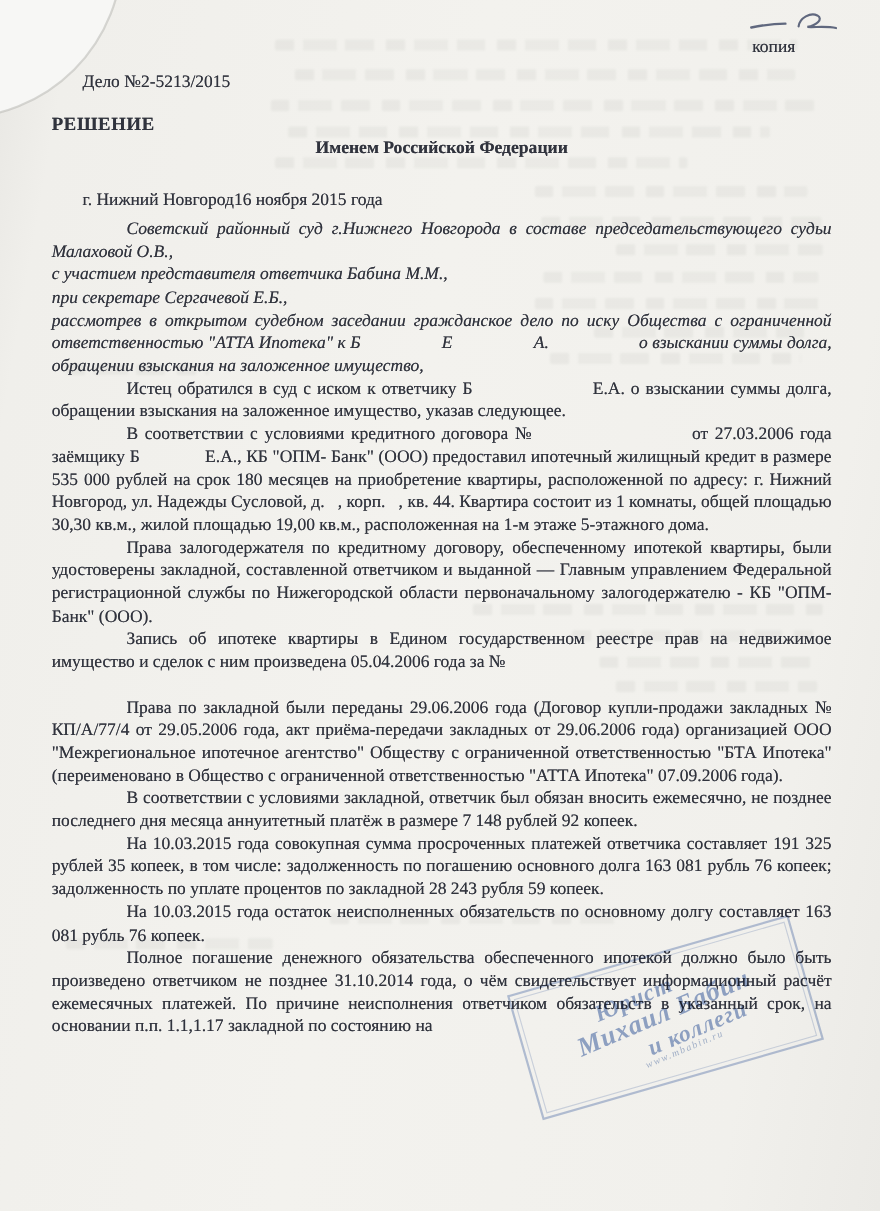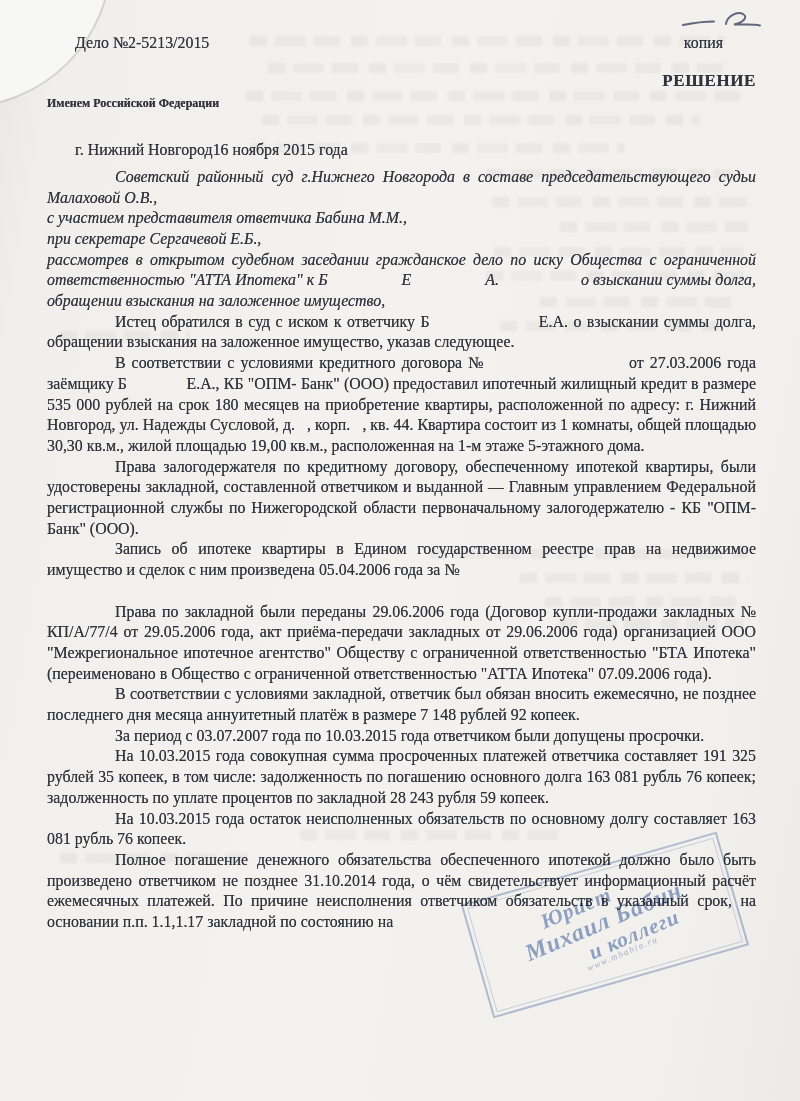--- a/index.html
+++ b/index.html
@@ -28,25 +28,25 @@
       rgba(120,128,118,.5) 64px 90px, rgba(120,128,118,0) 90px 101px);
   }
 
   .content {
     position:absolute; left:47px; top:0; width:709px;
     color:#30333d; font-size:15.9px; line-height:20.7px;
     text-shadow:0 0 .6px rgba(48,51,61,.75);
   }
 
   .row-top { display:flex; justify-content:space-between; margin-top:33px; }
-  .case-no { padding-left:28px; }
+  .case-no { padding-left:28px;margin-top:32px; }
   .copy-label { padding-right:33px; }
 
-  .title { text-align:right; font-weight:bold; font-size:17px; letter-spacing:.6px; margin-top:17px; }
-  .subtitle { font-weight:bold; font-size:12px; margin-top:2px; }
+  .title { text-align:left; font-weight:bold; font-size:17px; letter-spacing:.6px; margin-top:17px; }
+  .subtitle { text-align:center; font-weight:bold; font-size:16px; margin-top:2px; }
 
   .row-city { display:flex; margin-top:26px; }
   .city { padding-left:28px; }
 
   .intro { margin-top:6px;font-style:italic; }
   .para { text-align:justify; }
   .para.ind { text-indent:68px; }
   .para.gap { margin-bottom:20.7px; }
 
   .section-heading { text-align:center; margin:13px 0 13px; letter-spacing:.5px; }
@@ -131,21 +131,20 @@
       </div>
 
 
     <div>
         <p class="para ind">Истец обратился в суд с иском к ответчику Б&nbsp;&nbsp;&nbsp;&nbsp;&nbsp;&nbsp;&nbsp;&nbsp;&nbsp;&nbsp;&nbsp;&nbsp;&nbsp;&nbsp;&nbsp;&nbsp;&nbsp;&nbsp;&nbsp;&nbsp;Е.А. о взыскании суммы долга, обращении взыскания на заложенное имущество, указав следующее.</p>
         <p class="para ind">В соответствии с условиями кредитного договора №&nbsp;&nbsp;&nbsp;&nbsp;&nbsp;&nbsp;&nbsp;&nbsp;&nbsp;&nbsp;&nbsp;&nbsp;&nbsp;&nbsp;&nbsp;&nbsp;&nbsp;&nbsp;&nbsp;&nbsp;&nbsp;&nbsp;&nbsp;&nbsp;от 27.03.2006 года заёмщику Б&nbsp;&nbsp;&nbsp;&nbsp;&nbsp;&nbsp;&nbsp;&nbsp;&nbsp;&nbsp;&nbsp;&nbsp;&nbsp;&nbsp;Е.А., КБ "ОПМ- Банк" (ООО) предоставил ипотечный жилищный кредит в размере 535 000 рублей на срок 180 месяцев на приобретение квартиры, расположенной по адресу: г. Нижний Новгород, ул. Надежды Сусловой, д.&nbsp;&nbsp;&nbsp;, корп.&nbsp;&nbsp;&nbsp;, кв. 44. Квартира состоит из 1 комнаты, общей площадью 30,30 кв.м., жилой площадью 19,00 кв.м., расположенная на 1-м этаже 5-этажного дома.</p>
         <p class="para ind">Права залогодержателя по кредитному договору, обеспеченному ипотекой квартиры, были удостоверены закладной, составленной ответчиком и выданной — Главным управлением Федеральной регистрационной службы по Нижегородской области первоначальному залогодержателю - КБ "ОПМ-Банк" (ООО).</p>
         <p class="para ind gap">Запись об ипотеке квартиры в Едином государственном реестре прав на недвижимое имущество и сделок с ним произведена 05.04.2006 года за №</p>
         <p class="para ind">Права по закладной были переданы 29.06.2006 года (Договор купли-продажи закладных № КП/А/77/4 от 29.05.2006 года, акт приёма-передачи закладных от 29.06.2006 года) организацией ООО "Межрегиональное ипотечное агентство" Обществу с ограниченной ответственностью "БТА Ипотека" (переименовано в Общество с ограниченной ответственностью "АТТА Ипотека" 07.09.2006 года).</p>
         <p class="para ind">В соответствии с условиями закладной, ответчик был обязан вносить ежемесячно, не позднее последнего дня месяца аннуитетный платёж в размере 7 148 рублей 92 копеек.</p>
-        <p class="para ind">За период с 03.07.2007 года по 10.03.2015 года ответчиком были допущены просрочки.</p>
         <p class="para ind">На 10.03.2015 года совокупная сумма просроченных платежей ответчика составляет 191 325 рублей 35 копеек, в том числе: задолженность по погашению основного долга 163 081 рубль 76 копеек; задолженность по уплате процентов по закладной 28 243 рубля 59 копеек.</p>
         <p class="para ind">На 10.03.2015 года остаток неисполненных обязательств по основному долгу составляет 163 081 рубль 76 копеек.</p>
         <p class="para ind">Полное погашение денежного обязательства обеспеченного ипотекой должно было быть произведено ответчиком не позднее 31.10.2014 года, о чём свидетельствует информационный расчёт ежемесячных платежей. По причине неисполнения ответчиком обязательств в указанный срок, на основании п.п. 1.1,1.17 закладной по состоянию на</p>
       </div>
   </div>
 
   <div class="stamp">
     <div class="stamp-inner">
       <div class="stamp-l1">Юрист</div>
       <div class="stamp-l2">Михаил Бабин</div>

